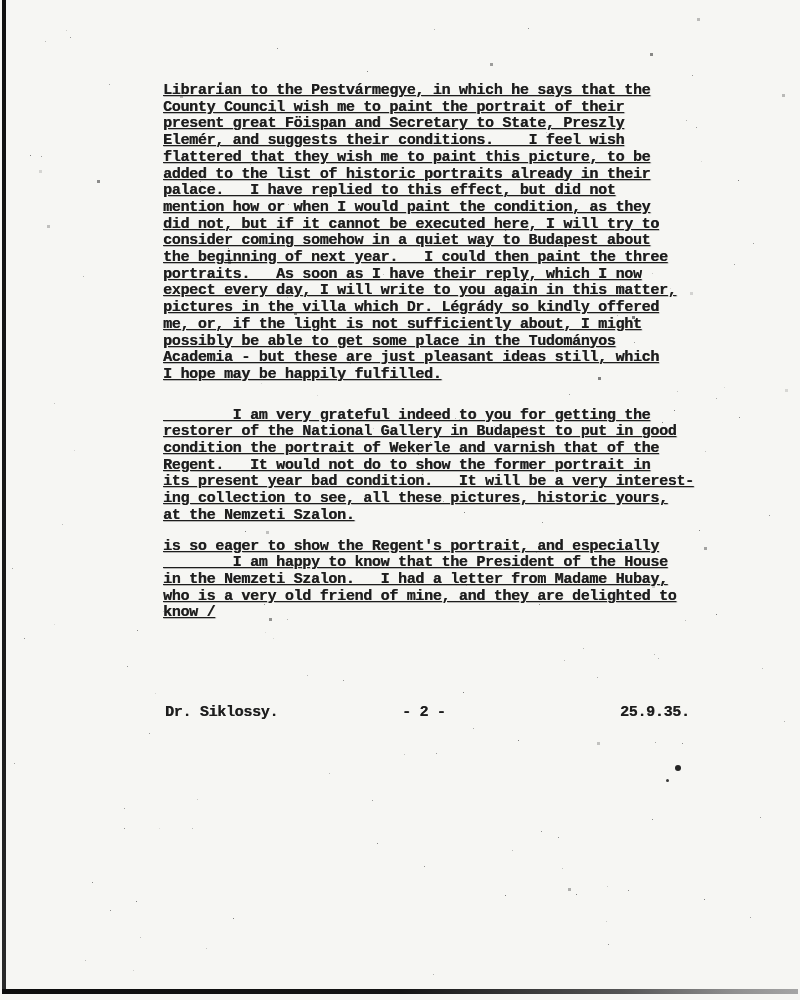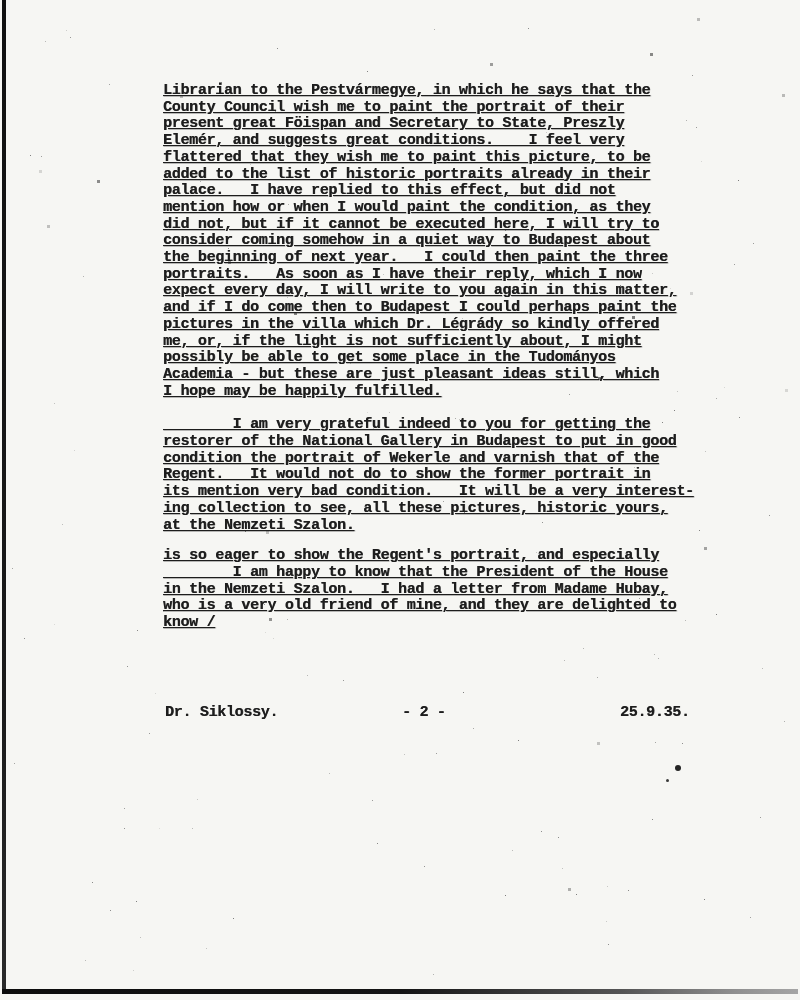--- a/index.html
+++ b/index.html
@@ -39,21 +39,21 @@
     position: absolute;
     left: 163px;
     top: 83px;
     width: 575px;
     font-size: 15px;
     line-height: 16.7px;
     letter-spacing: -0.3px;
     text-shadow: 0.4px 0.4px 0.5px rgba(25,25,25,0.75);
   }
   .paragraph { margin: 0; text-decoration: underline; }
-  .paragraph:nth-child(2) { margin-top: 17px; }
+  .paragraph:nth-child(2) { margin-top: 24px; }
   .paragraph:nth-child(3) { margin-top: 14px; }
   .line { white-space: pre; }
   .page-footer {
     position: absolute;
     left: 2px;
     top: 704px;
     width: 800px;
     height: 20px;
     font-size: 15px;
     letter-spacing: -0.3px;
@@ -96,43 +96,42 @@
   <div class="bottom-border"></div>
   <div class="noise-layer" style="box-shadow: rgba(30, 30, 30, 0.53) 464px 512px 0px 0px, rgba(30, 30, 30, 0.35) 597px 677px 0px 0px, rgba(30, 30, 30, 0.25) 48px 226px 0px 1px, rgba(30, 30, 30, 0.28) 564px 660px 0px 0px, rgba(30, 30, 30, 0.5) 92px 882px 0px 0px, rgba(30, 30, 30, 0.5) 362px 279px 0px 0px, rgba(30, 30, 30, 0.48) 608px 944px 0px 0px, rgba(30, 30, 30, 0.15) 273px 638px 0px 0px, rgba(30, 30, 30, 0.24) 404px 754px 0px 0px, rgba(30, 30, 30, 0.37) 12px 568px 0px 0px, rgba(30, 30, 30, 0.49) 558px 837px 0px 0px, rgba(30, 30, 30, 0.53) 662px 422px 0px 0px, rgba(30, 30, 30, 0.13) 670px 288px 0px 0px, rgba(30, 30, 30, 0.54) 30px 155px 0px 0px, rgba(30, 30, 30, 0.45) 264px 604px 0px 0px, rgba(30, 30, 30, 0.4) 639px 598px 0px 0px, rgba(30, 30, 30, 0.53) 220px 83px 0px 1px, rgba(30, 30, 30, 0.22) 197px 799px 0px 0px, rgba(30, 30, 30, 0.19) 66px 30px 0px 0px, rgba(30, 30, 30, 0.31) 433px 974px 0px 0px, rgba(30, 30, 30, 0.31) 287px 619px 0px 0px, rgba(30, 30, 30, 0.49) 601px 426px 0px 0px, rgba(30, 30, 30, 0.46) 542px 522px 0px 0px, rgba(30, 30, 30, 0.23) 389px 412px 0px 0px, rgba(30, 30, 30, 0.25) 267px 532px 0px 1px, rgba(30, 30, 30, 0.16) 653px 586px 0px 1px, rgba(30, 30, 30, 0.18) 466px 585px 0px 0px, rgba(30, 30, 30, 0.33) 658px 658px 0px 0px, rgba(30, 30, 30, 0.27) 512px 850px 0px 0px, rgba(30, 30, 30, 0.53) 367px 71px 0px 0px, rgba(30, 30, 30, 0.15) 562px 500px 0px 0px, rgba(30, 30, 30, 0.55) 430px 442px 0px 0px, rgba(30, 30, 30, 0.39) 750px 917px 0px 0px, rgba(30, 30, 30, 0.35) 418px 454px 0px 0px, rgba(30, 30, 30, 0.27) 181px 96px 0px 1px, rgba(30, 30, 30, 0.44) 505px 230px 0px 0px, rgba(30, 30, 30, 0.24) 562px 868px 0px 0px, rgba(30, 30, 30, 0.41) 436px 753px 0px 0px, rgba(30, 30, 30, 0.2) 606px 921px 0px 0px, rgba(30, 30, 30, 0.32) 200px 181px 0px 0px, rgba(30, 30, 30, 0.15) 610px 260px 0px 0px, rgba(30, 30, 30, 0.49) 277px 48px 0px 0px, rgba(30, 30, 30, 0.44) 692px 75px 0px 0px, rgba(30, 30, 30, 0.29) 617px 315px 0px 0px, rgba(30, 30, 30, 0.44) 343px 680px 0px 0px, rgba(30, 30, 30, 0.39) 330px 309px 0px 0px, rgba(30, 30, 30, 0.14) 724px 387px 0px 0px, rgba(30, 30, 30, 0.38) 705px 548px 0px 1px, rgba(30, 30, 30, 0.51) 652px 819px 0px 0px, rgba(30, 30, 30, 0.14) 317px 395px 0px 0px, rgba(30, 30, 30, 0.5) 539px 604px 0px 0px, rgba(30, 30, 30, 0.49) 528px 28px 0px 0px, rgba(30, 30, 30, 0.2) 250px 164px 0px 0px, rgba(30, 30, 30, 0.15) 155px 693px 0px 0px, rgba(30, 30, 30, 0.2) 546px 132px 0px 0px, rgba(30, 30, 30, 0.46) 124px 828px 0px 0px, rgba(30, 30, 30, 0.29) 307px 675px 0px 0px, rgba(30, 30, 30, 0.3) 654px 654px 0px 0px, rgba(30, 30, 30, 0.28) 45px 41px 0px 0px, rgba(30, 30, 30, 0.43) 149px 733px 0px 0px, rgba(30, 30, 30, 0.31) 83px 276px 0px 0px, rgba(30, 30, 30, 0.5) 137px 630px 0px 0px, rgba(30, 30, 30, 0.43) 696px 127px 0px 0px, rgba(30, 30, 30, 0.45) 769px 515px 0px 0px, rgba(30, 30, 30, 0.55) 463px 692px 0px 0px, rgba(30, 30, 30, 0.26) 62px 524px 0px 0px, rgba(30, 30, 30, 0.2) 163px 611px 0px 0px, rgba(30, 30, 30, 0.23) 459px 419px 0px 0px, rgba(30, 30, 30, 0.41) 366px 109px 0px 0px, rgba(30, 30, 30, 0.51) 651px 54px 0px 1px, rgba(30, 30, 30, 0.3) 583px 648px 0px 0px, rgba(30, 30, 30, 0.56) 716px 614px 0px 0px, rgba(30, 30, 30, 0.55) 526px 426px 0px 0px, rgba(30, 30, 30, 0.41) 491px 64px 0px 1px, rgba(30, 30, 30, 0.4) 41px 156px 0px 0px, rgba(30, 30, 30, 0.42) 734px 264px 0px 0px, rgba(30, 30, 30, 0.21) 536px 552px 0px 0px, rgba(30, 30, 30, 0.4) 502px 575px 0px 0px, rgba(30, 30, 30, 0.55) 576px 894px 0px 0px, rgba(30, 30, 30, 0.56) 738px 180px 0px 0px, rgba(30, 30, 30, 0.23) 677px 391px 0px 0px, rgba(30, 30, 30, 0.54) 245px 531px 0px 0px, rgba(30, 30, 30, 0.31) 280px 307px 0px 0px, rgba(30, 30, 30, 0.24) 54px 403px 0px 0px, rgba(30, 30, 30, 0.21) 607px 886px 0px 0px, rgba(30, 30, 30, 0.5) 228px 248px 0px 0px, rgba(30, 30, 30, 0.23) 206px 948px 0px 0px, rgba(30, 30, 30, 0.28) 685px 620px 0px 0px, rgba(30, 30, 30, 0.42) 753px 243px 0px 0px, rgba(30, 30, 30, 0.13) 608px 566px 0px 0px, rgba(30, 30, 30, 0.49) 98px 181px 0px 1px, rgba(30, 30, 30, 0.27) 85px 960px 0px 0px, rgba(30, 30, 30, 0.28) 479px 338px 0px 0px, rgba(30, 30, 30, 0.48) 110px 910px 0px 0px, rgba(30, 30, 30, 0.21) 462px 318px 0px 0px, rgba(30, 30, 30, 0.46) 270px 619px 0px 1px, rgba(30, 30, 30, 0.56) 505px 895px 0px 0px, rgba(30, 30, 30, 0.14) 701px 161px 0px 0px, rgba(30, 30, 30, 0.15) 261px 383px 0px 0px, rgba(30, 30, 30, 0.51) 377px 843px 0px 0px, rgba(30, 30, 30, 0.27) 698px 19px 0px 1px, rgba(30, 30, 30, 0.52) 620px 285px 0px 0px, rgba(30, 30, 30, 0.12) 367px 412px 0px 0px, rgba(30, 30, 30, 0.43) 569px 394px 0px 0px, rgba(30, 30, 30, 0.31) 686px 120px 0px 0px, rgba(30, 30, 30, 0.16) 691px 293px 0px 1px, rgba(30, 30, 30, 0.42) 760px 817px 0px 0px, rgba(30, 30, 30, 0.53) 295px 313px 0px 1px, rgba(30, 30, 30, 0.27) 762px 668px 0px 0px, rgba(30, 30, 30, 0.39) 275px 111px 0px 0px, rgba(30, 30, 30, 0.14) 786px 390px 0px 1px, rgba(30, 30, 30, 0.57) 633px 317px 0px 1px, rgba(30, 30, 30, 0.35) 455px 418px 0px 0px, rgba(30, 30, 30, 0.25) 140px 937px 0px 0px, rgba(30, 30, 30, 0.55) 233px 918px 0px 0px, rgba(30, 30, 30, 0.36) 494px 426px 0px 0px, rgba(30, 30, 30, 0.33) 288px 204px 0px 0px, rgba(30, 30, 30, 0.19) 373px 428px 0px 0px, rgba(30, 30, 30, 0.23) 287px 297px 0px 0px, rgba(30, 30, 30, 0.12) 159px 828px 0px 0px, rgba(30, 30, 30, 0.5) 739px 417px 0px 0px, rgba(30, 30, 30, 0.24) 598px 743px 0px 1px, rgba(30, 30, 30, 0.37) 655px 742px 0px 0px, rgba(30, 30, 30, 0.46) 424px 866px 0px 0px, rgba(30, 30, 30, 0.2) 652px 273px 0px 0px, rgba(30, 30, 30, 0.54) 136px 901px 0px 0px, rgba(30, 30, 30, 0.33) 434px 29px 0px 0px, rgba(30, 30, 30, 0.47) 541px 831px 0px 0px, rgba(30, 30, 30, 0.15) 40px 171px 0px 1px, rgba(30, 30, 30, 0.54) 599px 378px 0px 1px, rgba(30, 30, 30, 0.53) 452px 346px 0px 0px, rgba(30, 30, 30, 0.47) 682px 743px 0px 0px, rgba(30, 30, 30, 0.39) 422px 474px 0px 0px, rgba(30, 30, 30, 0.55) 518px 740px 0px 0px, rgba(30, 30, 30, 0.5) 628px 890px 0px 0px, rgba(30, 30, 30, 0.55) 507px 354px 0px 0px, rgba(30, 30, 30, 0.28) 783px 95px 0px 1px, rgba(30, 30, 30, 0.13) 265px 632px 0px 0px, rgba(30, 30, 30, 0.55) 674px 410px 0px 0px, rgba(30, 30, 30, 0.23) 182px 443px 0px 0px, rgba(30, 30, 30, 0.31) 621px 142px 0px 0px, rgba(30, 30, 30, 0.4) 124px 808px 0px 0px, rgba(30, 30, 30, 0.52) 699px 530px 0px 0px, rgba(30, 30, 30, 0.46) 127px 666px 0px 0px, rgba(30, 30, 30, 0.38) 443px 501px 0px 0px, rgba(30, 30, 30, 0.4) 634px 342px 0px 0px, rgba(30, 30, 30, 0.25) 350px 363px 0px 0px, rgba(30, 30, 30, 0.21) 383px 274px 0px 0px, rgba(30, 30, 30, 0.16) 74px 450px 0px 0px, rgba(30, 30, 30, 0.33) 569px 889px 0px 1px, rgba(30, 30, 30, 0.37) 14px 763px 0px 0px, rgba(30, 30, 30, 0.27) 329px 773px 0px 0px, rgba(30, 30, 30, 0.35) 716px 398px 0px 0px, rgba(30, 30, 30, 0.36) 473px 728px 0px 0px, rgba(30, 30, 30, 0.18) 133px 970px 0px 0px, rgba(30, 30, 30, 0.42) 372px 800px 0px 0px, rgba(30, 30, 30, 0.36) 296px 128px 0px 0px, rgba(30, 30, 30, 0.24) 705px 451px 0px 0px, rgba(30, 30, 30, 0.48) 24px 638px 0px 0px, rgba(30, 30, 30, 0.49) 657px 223px 0px 1px, rgba(30, 30, 30, 0.43) 229px 262px 0px 1px, rgba(30, 30, 30, 0.43) 70px 37px 0px 0px, rgba(30, 30, 30, 0.13) 54px 624px 0px 0px, rgba(30, 30, 30, 0.17) 445px 313px 0px 0px, rgba(30, 30, 30, 0.33) 784px 721px 0px 0px, rgba(30, 30, 30, 0.24) 634px 467px 0px 0px, rgba(30, 30, 30, 0.56) 394px 118px 0px 0px, rgba(30, 30, 30, 0.39) 109px 84px 0px 0px, rgba(30, 30, 30, 0.27) 192px 828px 0px 0px, rgba(30, 30, 30, 0.56) 704px 899px 0px 0px;"></div>
   <div class="ink-spot"></div>
   <div class="ink-spot-small"></div>
 
   <div class="letter-body">
       <div class="paragraph">
         <div class="line">Librarian to the Pestvármegye, in which he says that the</div>
         <div class="line">County Council wish me to paint the portrait of their</div>
         <div class="line">present great Föispan and Secretary to State, Preszly</div>
-        <div class="line">Elemér, and suggests great conditions.    I feel very</div>
+        <div class="line">Elemér, and suggests their conditions.    I feel wish</div>
         <div class="line">flattered that they wish me to paint this picture, to be</div>
         <div class="line">added to the list of historic portraits already in their</div>
         <div class="line">palace.   I have replied to this effect, but did not</div>
         <div class="line">mention how or when I would paint the condition, as they</div>
         <div class="line">did not, but if it cannot be executed here, I will try to</div>
         <div class="line">consider coming somehow in a quiet way to Budapest about</div>
         <div class="line">the beginning of next year.   I could then paint the three</div>
         <div class="line">portraits.   As soon as I have their reply, which I now</div>
         <div class="line">expect every day, I will write to you again in this matter,</div>
-        <div class="line">and if I do come then to Budapest I could perhaps paint the</div>
         <div class="line">pictures in the villa which Dr. Légrády so kindly offered</div>
         <div class="line">me, or, if the light is not sufficiently about, I might</div>
         <div class="line">possibly be able to get some place in the Tudományos</div>
         <div class="line">Academia - but these are just pleasant ideas still, which</div>
         <div class="line">I hope may be happily fulfilled.</div>
       </div>
       <div class="paragraph">
         <div class="line">        I am very grateful indeed to you for getting the</div>
         <div class="line">restorer of the National Gallery in Budapest to put in good</div>
         <div class="line">condition the portrait of Wekerle and varnish that of the</div>
         <div class="line">Regent.   It would not do to show the former portrait in</div>
-        <div class="line">its mention very bad condition.   It will be a very interest-</div>
+        <div class="line">its present year bad condition.   It will be a very interest-</div>
         <div class="line">ing collection to see, all these pictures, historic yours,</div>
         <div class="line">at the Nemzeti Szalon.</div>
       </div>
       <div class="paragraph">
         <div class="line">is so eager to show the Regent's portrait, and especially</div>
         <div class="line">        I am happy to know that the President of the House</div>
         <div class="line">in the Nemzeti Szalon.   I had a letter from Madame Hubay,</div>
         <div class="line">who is a very old friend of mine, and they are delighted to</div>
         <div class="line">know /</div>
       </div>

